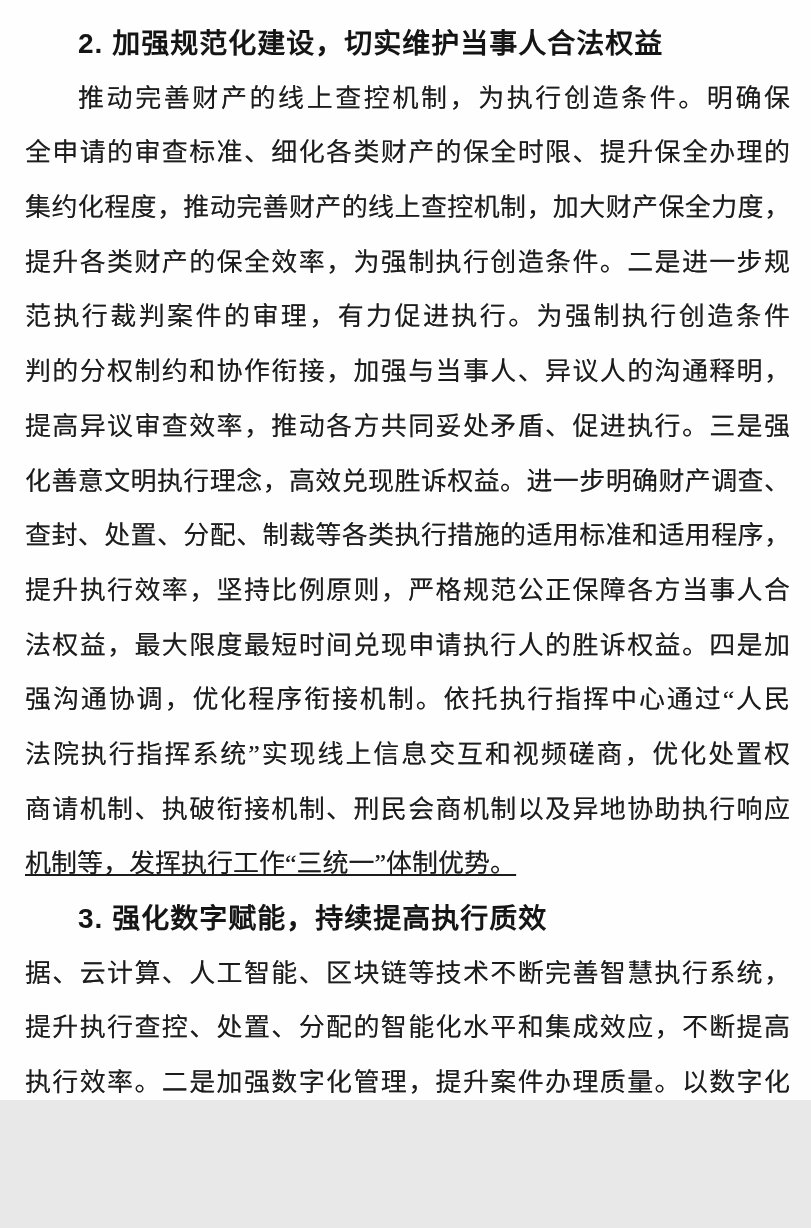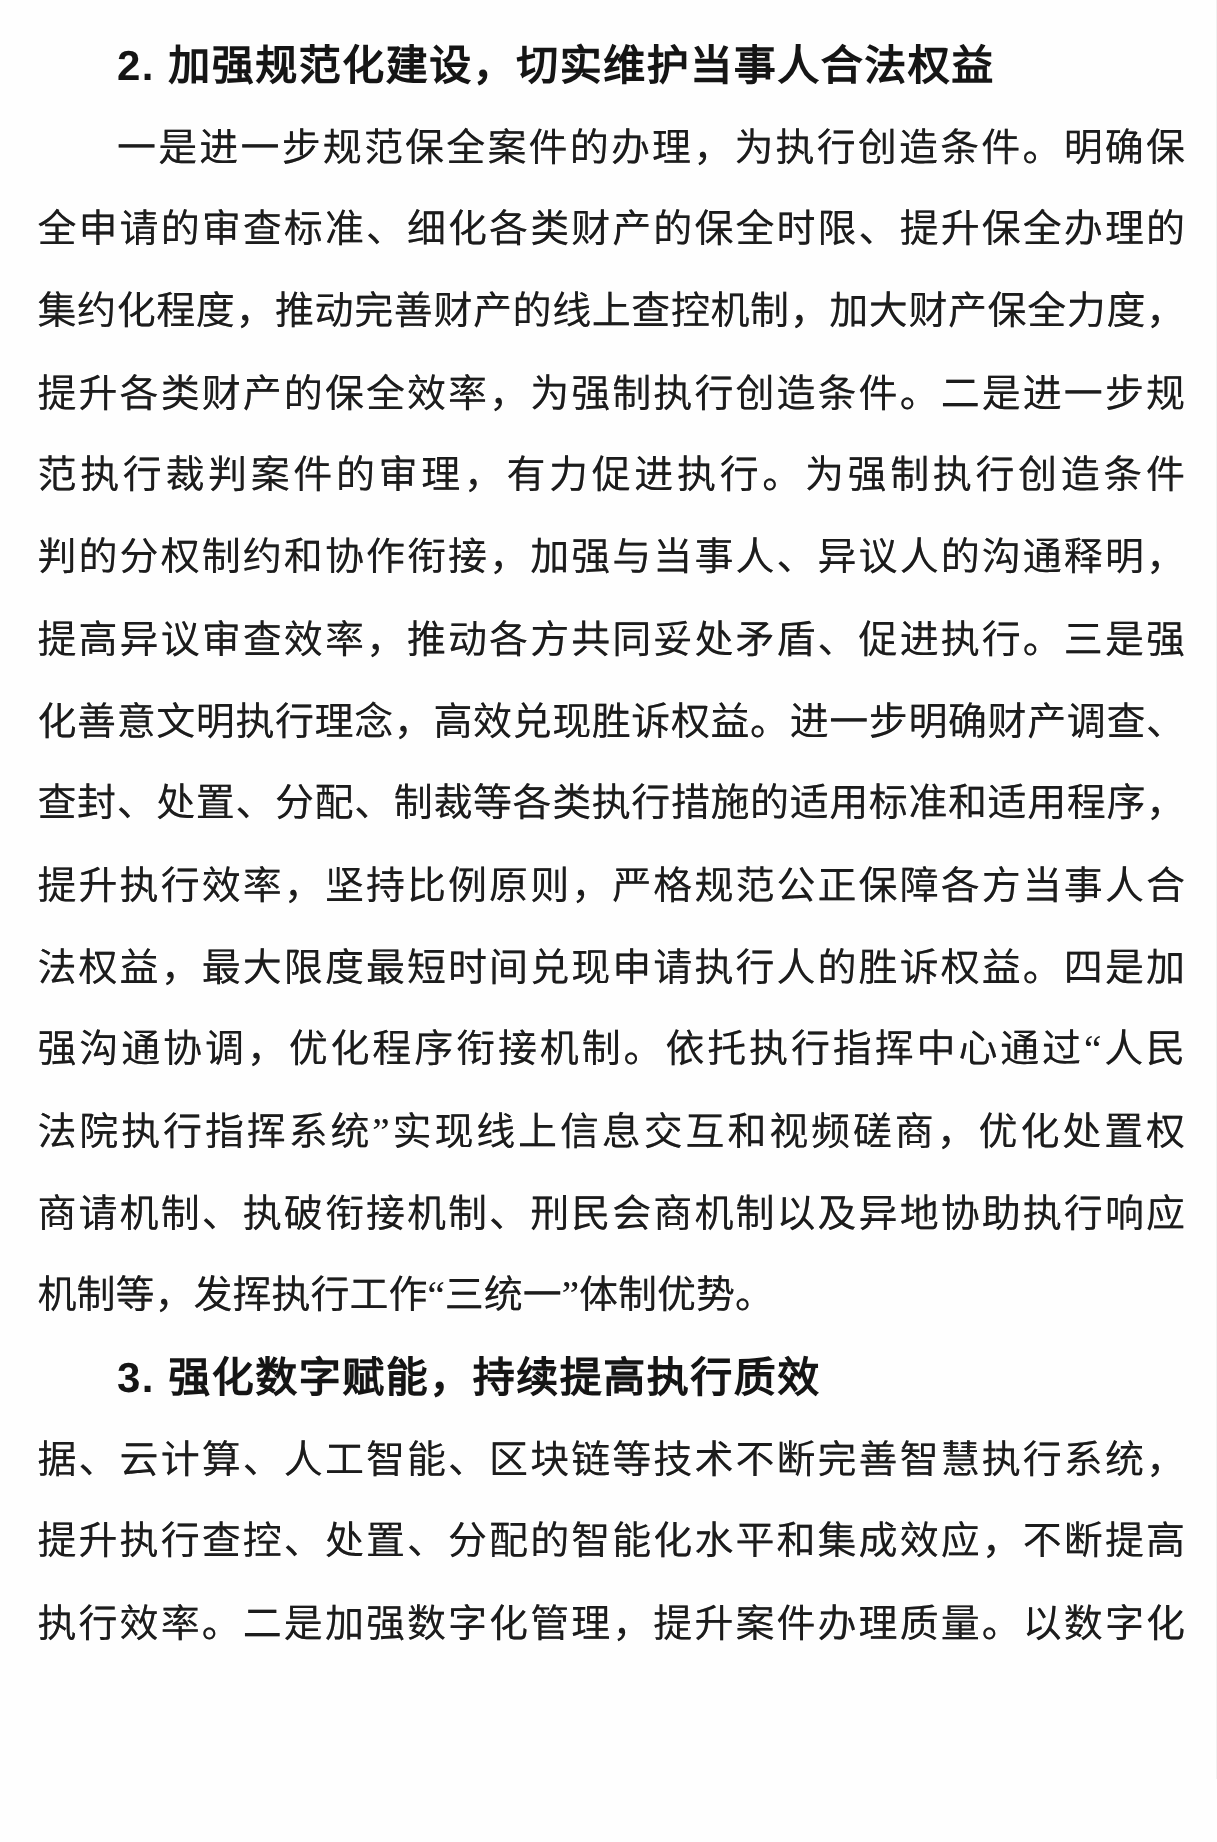--- a/index.html
+++ b/index.html
@@ -3,21 +3,21 @@
 <meta charset="utf-8">
 <style>
   html, body {
     margin: 0;
     padding: 0;
     background: #e8e8e8;
   }
   .page {
     position: relative;
     width: 811px;
-    height: 1228px;
+    height: 1100px;
     margin: 0 auto;
     background: #fefefe;
     overflow: hidden;
     font-family: "Liberation Serif", "DejaVu Serif", serif;
   }
   .doc {
     position: absolute;
     left: 25px;
     top: 17px;
     width: 765px;
@@ -33,40 +33,41 @@
     letter-spacing: 0;
     
     text-shadow: 0 0 0.4px rgba(40,40,40,0.55);
   }
   .line.indent {
     text-indent: 53px;
   }
   .line.nojust {
     text-align: center;
     text-align-last: left;
+    text-decoration: underline;
   }
   .heading {
     font-family: "Liberation Sans", "DejaVu Sans", sans-serif;
     font-weight: bold;
     font-size: 28px;
     height: 54.7px;
     line-height: 54.7px;
     padding-left: 53px;
     text-align: left;
     color: #151515;
     letter-spacing: 1px;
   }
 </style>
 </head>
 <body>
 
 <div class="page">
   <div class="doc">
       <div class="heading">2. 加强规范化建设，切实维护当事人合法权益</div>
-      <div class="line indent">一是进一步规范保全案件的办理，为执行创造条件。明确保</div>
+      <div class="line indent">推动完善财产的线上查控机制，为执行创造条件。明确保</div>
       <div class="line">全申请的审查标准、细化各类财产的保全时限、提升保全办理的</div>
       <div class="line">集约化程度，推动完善财产的线上查控机制，加大财产保全力度，</div>
       <div class="line">提升各类财产的保全效率，为强制执行创造条件。二是进一步规</div>
       <div class="line">范执行裁判案件的审理，有力促进执行。为强制执行创造条件</div>
       <div class="line">判的分权制约和协作衔接，加强与当事人、异议人的沟通释明，</div>
       <div class="line">提高异议审查效率，推动各方共同妥处矛盾、促进执行。三是强</div>
       <div class="line">化善意文明执行理念，高效兑现胜诉权益。进一步明确财产调查、</div>
       <div class="line">查封、处置、分配、制裁等各类执行措施的适用标准和适用程序，</div>
       <div class="line">提升执行效率，坚持比例原则，严格规范公正保障各方当事人合</div>
       <div class="line">法权益，最大限度最短时间兑现申请执行人的胜诉权益。四是加</div>

